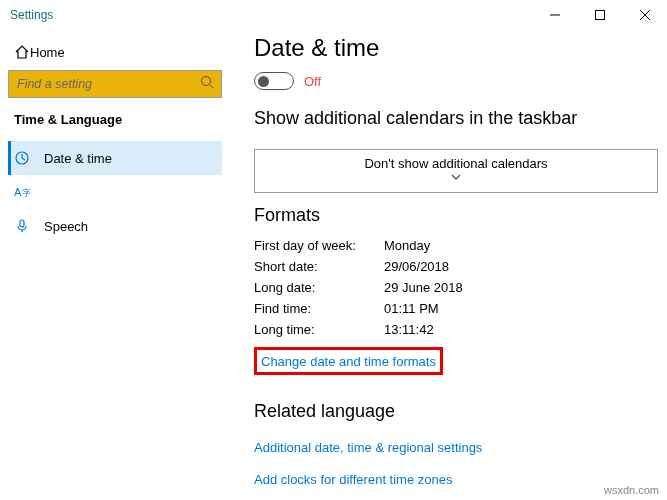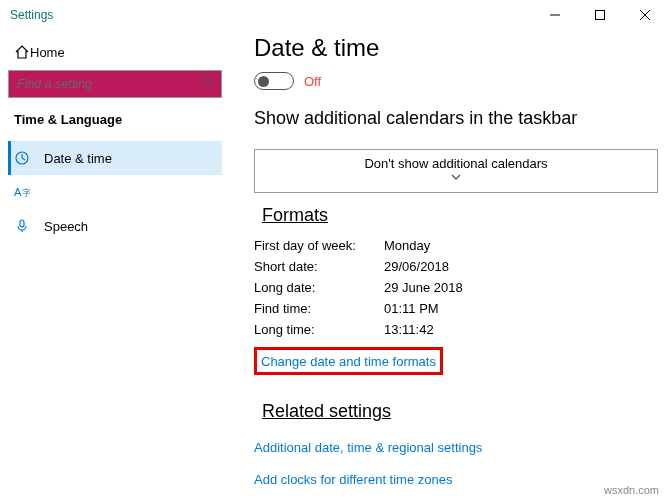--- a/index.html
+++ b/index.html
@@ -6,37 +6,37 @@
   body { background: #fff; width: 667px; height: 500px; overflow: hidden; position: relative; }
   .window { width: 667px; height: 500px; display: flex; flex-direction: column; }
   .titlebar { height: 30px; display: flex; align-items: center; padding: 0 0 0 10px; font-size: 12px; color: #0f766e; }
   .titlebar .spacer { flex: 1; }
   .win-btn { width: 45px; height: 30px; display: flex; align-items: center; justify-content: center; }
   .win-btn svg { width: 10px; height: 10px; }
   .content { flex: 1; display: flex; overflow: hidden; }
   .sidebar { width: 230px; padding: 8px 8px 0 8px; display: flex; flex-direction: column; }
   .home-row { display: flex; align-items: center; padding: 6px 6px 10px 6px; font-size: 13px; }
   .search { position: relative; margin-bottom: 14px; }
-  .search input { width: 100%; border: 1px solid #999; padding: 6px 28px 6px 8px; font-size: 12.5px; background: #be185d; }
+  .search input { width: 100%; border: 1px solid #999; padding: 6px 28px 6px 8px; font-size: 12.5px; background: #eab308; }
   .search input::placeholder { color: #666; font-style: italic; }
   .search-icon { position: absolute; right: 8px; top: 50%; transform: translateY(-50%); }
   .section-title { font-size: 13px; font-weight: 600; padding: 0 6px 14px 6px; }
   .nav-item { display: flex; align-items: center; gap: 14px; padding: 9px 6px; font-size: 13px; color: #000; }
   .nav-item.active { background: #d9ecf9; border-left: 3px solid #0078d7; padding-left: 3px; }
   .nav-icon { width: 16px; display: flex; justify-content: center; color: #0078d7; }
   .home-row .nav-icon { color: #000; }
   .main { flex: 1; padding: 0 24px 20px 24px; overflow-y: auto; }
   .page-title { font-size: 24px; font-weight: 400; margin: 4px 0 10px 0; }
   .toggle-row { display: flex; align-items: center; gap: 10px; margin-bottom: 18px; }
   .toggle { width: 40px; height: 18px; border: 1px solid #555; border-radius: 9px; position: relative; }
   .toggle::after { content: ""; position: absolute; left: 3px; top: 2.5px; width: 11px; height: 11px; background: #555; border-radius: 50%; }
   .toggle-label { font-size: 13px; color: #ef4444; }
   .sub-label { font-size: 18px; margin-bottom: 20px; }
   .dropdown { width: 404px; border: 1px solid #999; padding: 6px 8px; font-size: 13px; display: flex; align-items: center; justify-content: space-between; margin-bottom: 12px; flex-direction: column; }
-  .section-h { font-size: 18px; font-weight: 400; margin: 0 0 12px 8px; text-decoration: underline; }
+  .section-h { font-size: 18px; font-weight: 400; margin: 0 0 12px 0; }
   .formats-table { font-size: 13px; }
   .formats-table .frow { display: flex; margin-bottom: 6px; }
   .formats-table .k { width: 130px; }
   .link { color: #0078d7; font-size: 13px; display: inline-block; margin-top: 6px; cursor: pointer; }
   .link-block { margin-bottom: 10px; }
   .highlight-box { border: 3px solid #e60000; padding: 2px 4px; display: inline-block; margin-top: 4px; }
   .section-gap { margin-top: 26px; }
   .watermark { position:absolute; bottom:4px; right:8px; font-size:11px; color:#888; }
 </style>
 </head>
@@ -157,21 +157,21 @@
         <div class="frow">
           <span class="k">Long time:</span>
           <span>13:11:42</span>
         </div>
       </div>
       <div class="highlight-box">
         <span class="link" style="margin-top:0">Change date and time formats</span>
       </div>
 
       <div class="section-gap">
-        <div class="section-h">Related settings</div>
+        <div class="section-h">Related language</div>
         <div class="link-block"><span class="link">Additional date, time &amp; regional settings</span></div>
         <div class="link-block"><span class="link">Add clocks for different time zones</span></div>
       </div>
 
       <div class="section-gap">
         <div class="section-h">Do you have a question?</div>
 
       </div>
     </div>
   </div>

